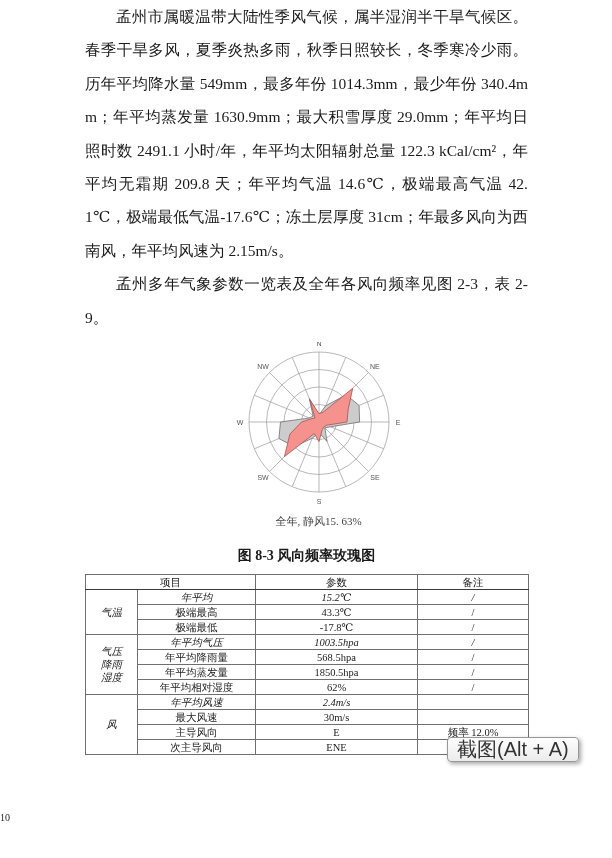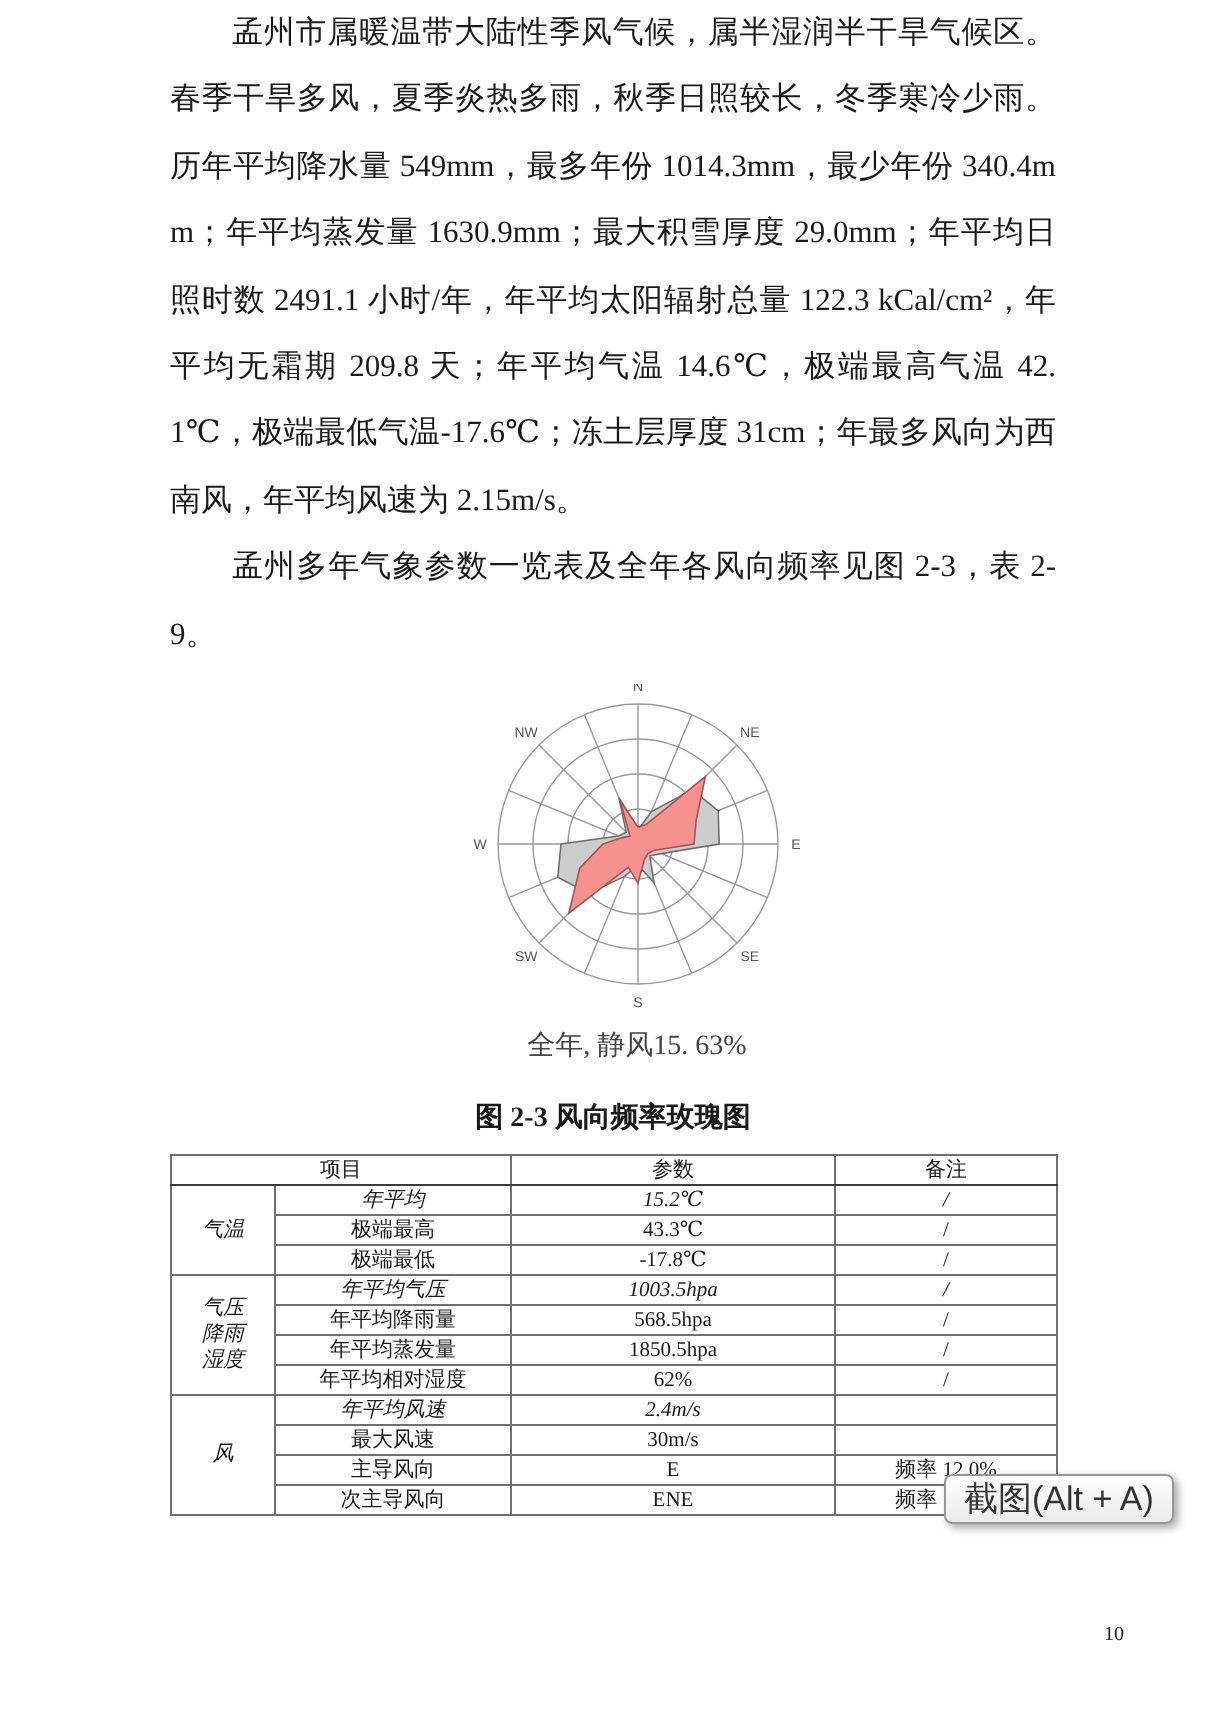--- a/index.html
+++ b/index.html
@@ -31,21 +31,21 @@
     word-break: break-all;
   }
   .rose-wrap {
     margin-top: 8px;
     text-align: center;
     transform: translateX(12px);
   }
   .rose-wrap svg { display: block; margin: 0 auto; }
   .rose-caption {
     margin-top: 8px;
-    font-size: 14px;
+    font-size: 11px;
     color: #444;
   }
   .fig-caption {
     margin-top: 18px;
     text-align: center;
     font-weight: bold;
     font-size: 14px;
   }
   .tbl-caption {
     margin-top: 9px;
@@ -71,35 +71,35 @@
     font-weight: normal;
     overflow: hidden;
   }
   table.params tr.group-start td { border-top: 1.6px solid #3a3a3a; font-style: italic; }
   table.params thead th { border-bottom: 1.6px solid #3a3a3a; }
   td.group-label { line-height: 13px; }
   .page-num {
     position: absolute;
     top: 812px; left: 0;
     width: 562px;
-    text-align: right;
+    text-align: left;
     font-size: 10px;
     color: #222;
   }
   .snip-tooltip {
     position: absolute;
-    left: 472px; top: 737px;
+    left: 447px; top: 737px;
     height: 23px;
     padding: 0 9px;
     border: 1px solid #979797;
     border-radius: 4px;
     background: linear-gradient(#fefefe, #ebebeb);
     box-shadow: 2px 2px 4px rgba(0,0,0,0.35);
     font-family: "Liberation Sans", "DejaVu Sans", sans-serif;
-    font-size: 17px;
+    font-size: 20px;
     line-height: 23px;
     color: #333;
     white-space: nowrap;
     z-index: 5;
   }
 </style>
 </head>
 <body>
 
 <div class="content">
@@ -135,21 +135,21 @@
         <text x="174.0" y="82.5" text-anchor="middle" font-size="7" font-family="Liberation Sans, sans-serif" fill="#555">E</text>
         <text x="150.9" y="138.4" text-anchor="middle" font-size="7" font-family="Liberation Sans, sans-serif" fill="#555">SE</text>
         <text x="95.0" y="161.5" text-anchor="middle" font-size="7" font-family="Liberation Sans, sans-serif" fill="#555">S</text>
         <text x="39.1" y="138.4" text-anchor="middle" font-size="7" font-family="Liberation Sans, sans-serif" fill="#555">SW</text>
         <text x="16.0" y="82.5" text-anchor="middle" font-size="7" font-family="Liberation Sans, sans-serif" fill="#555">W</text>
         <text x="39.1" y="26.6" text-anchor="middle" font-size="7" font-family="Liberation Sans, sans-serif" fill="#555">NW</text>
       </svg>
     <div class="rose-caption">全年, 静风15. 63%</div>
   </div>
 
-  <div class="fig-caption">图 2-3 风向频率玫瑰图</div>
+  <div class="fig-caption">图 8-3 风向频率玫瑰图</div>
 
   <table class="params" id="params-table">
     <colgroup>
       <col style="width:52px">
         <col style="width:118px">
         <col style="width:162px">
         <col style="width:111px">
     </colgroup>
   <thead>
         <tr>

